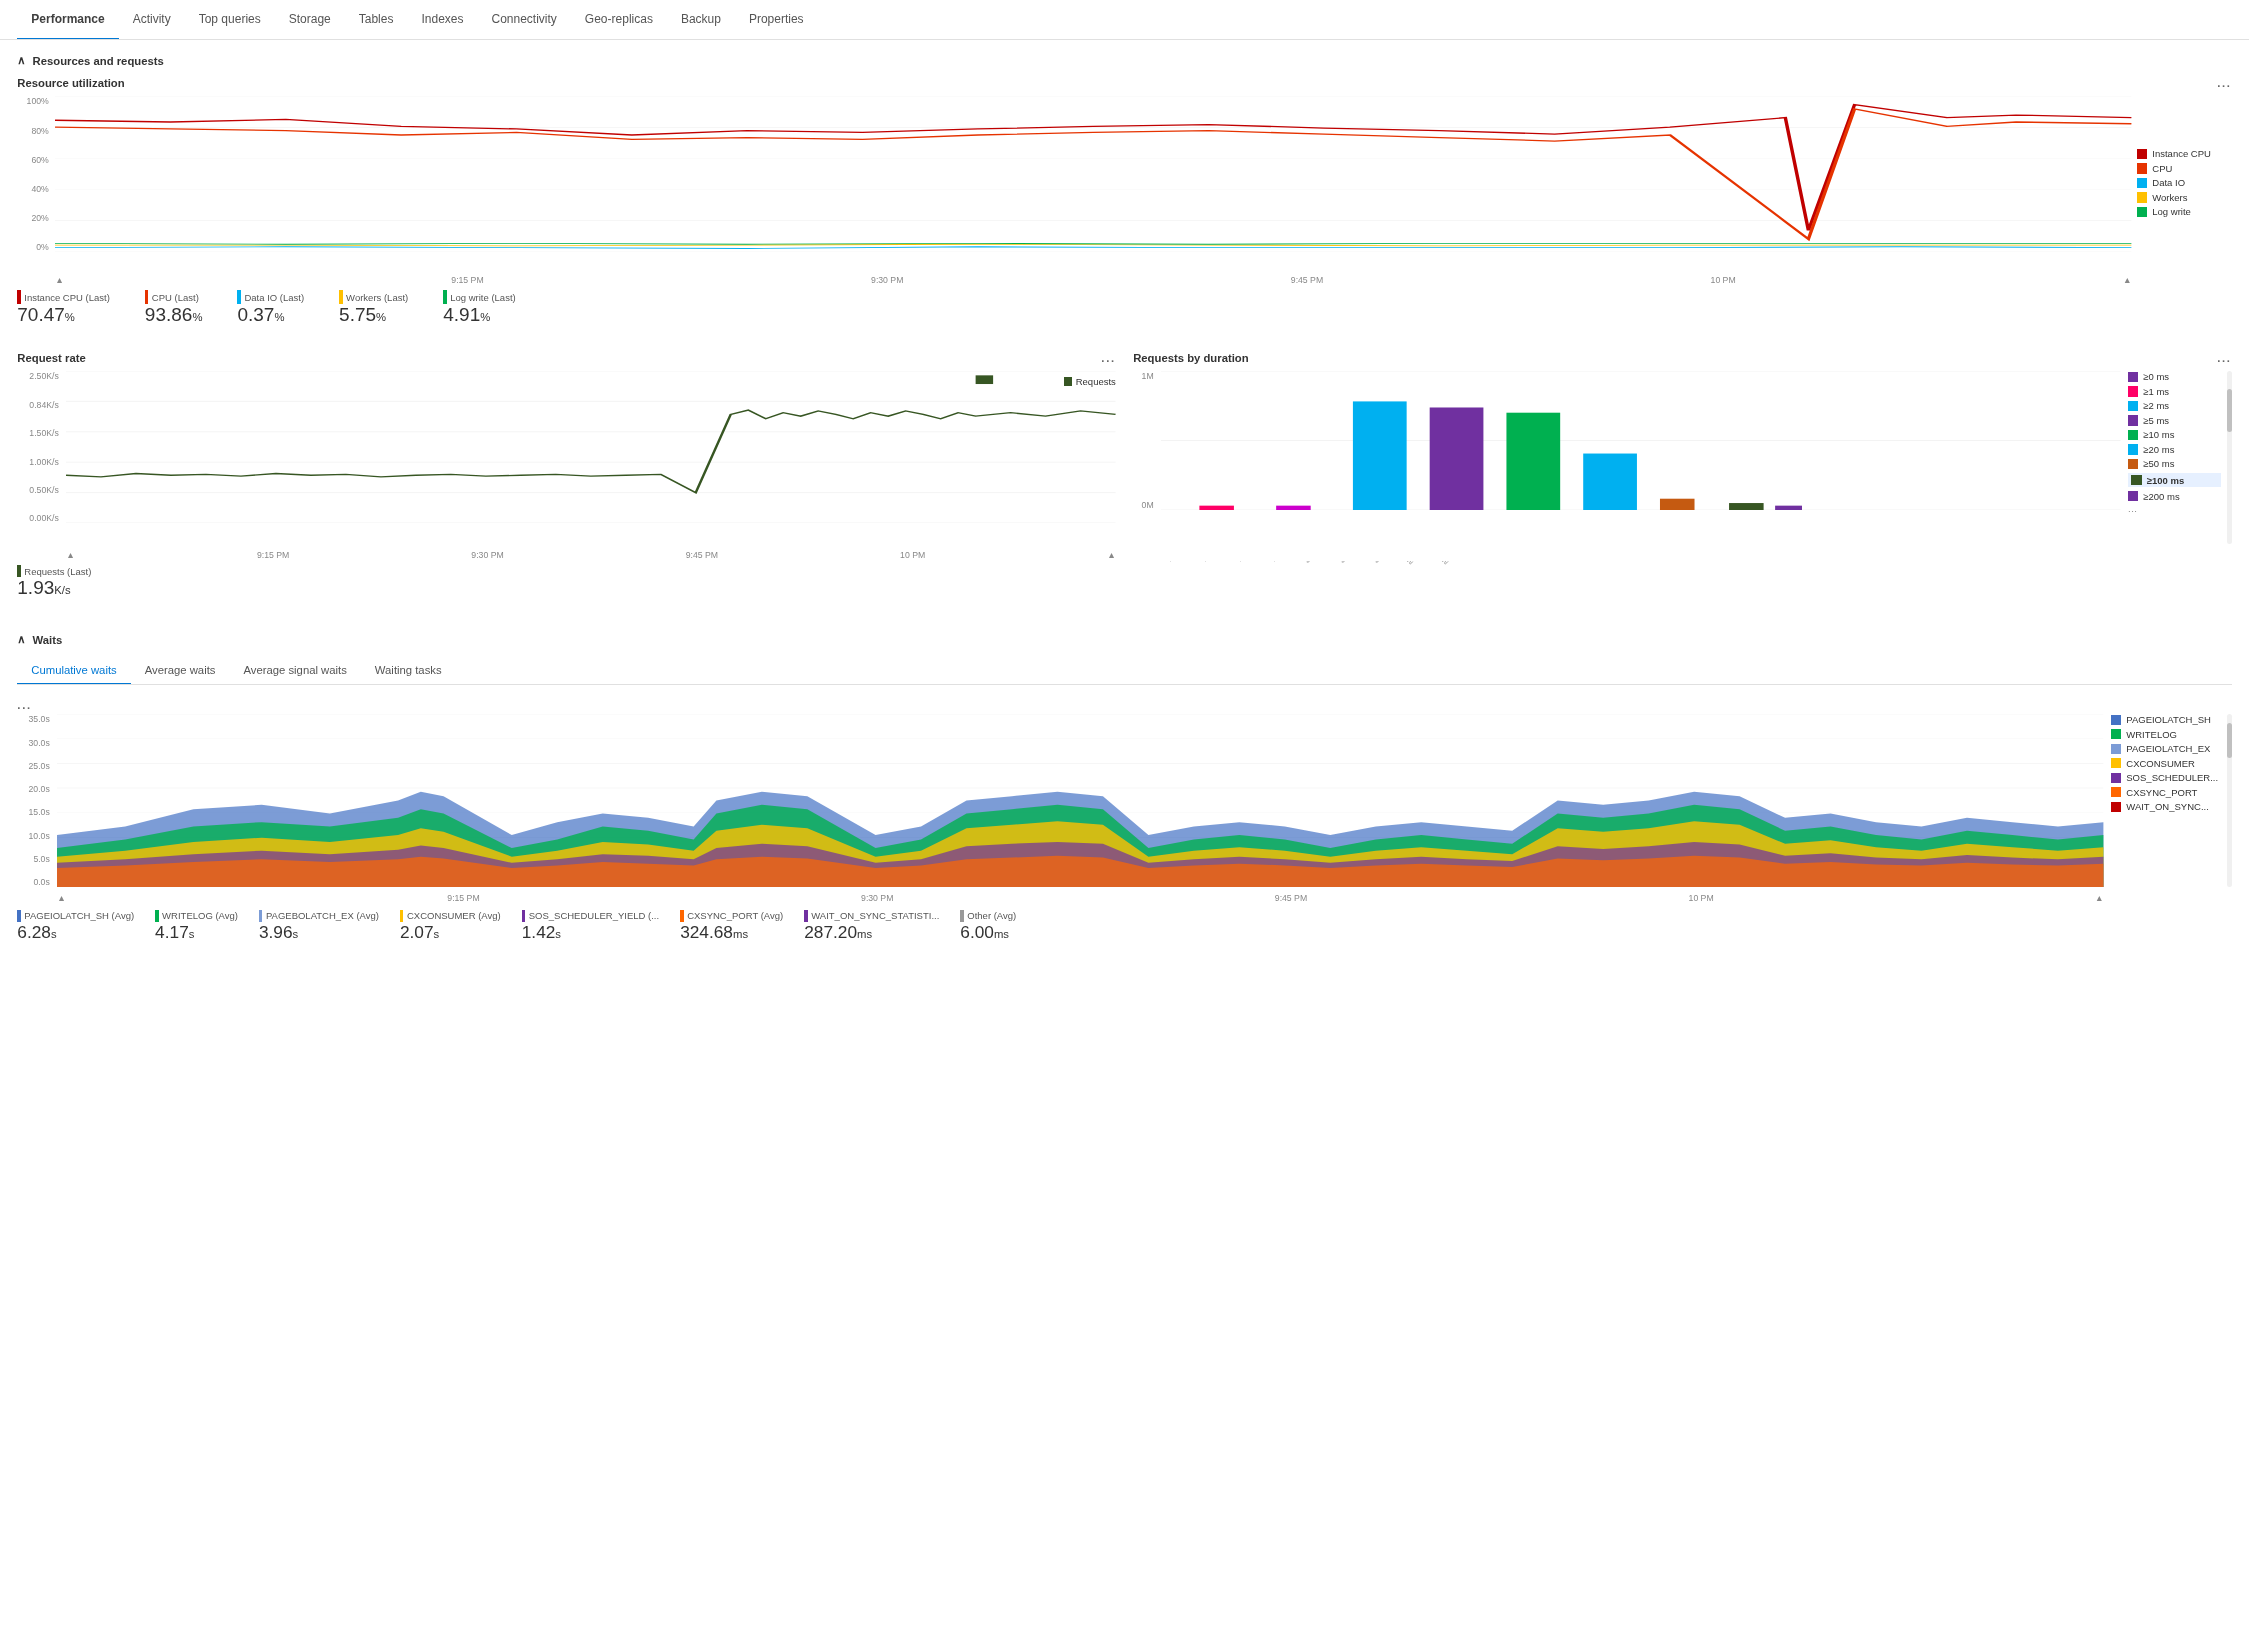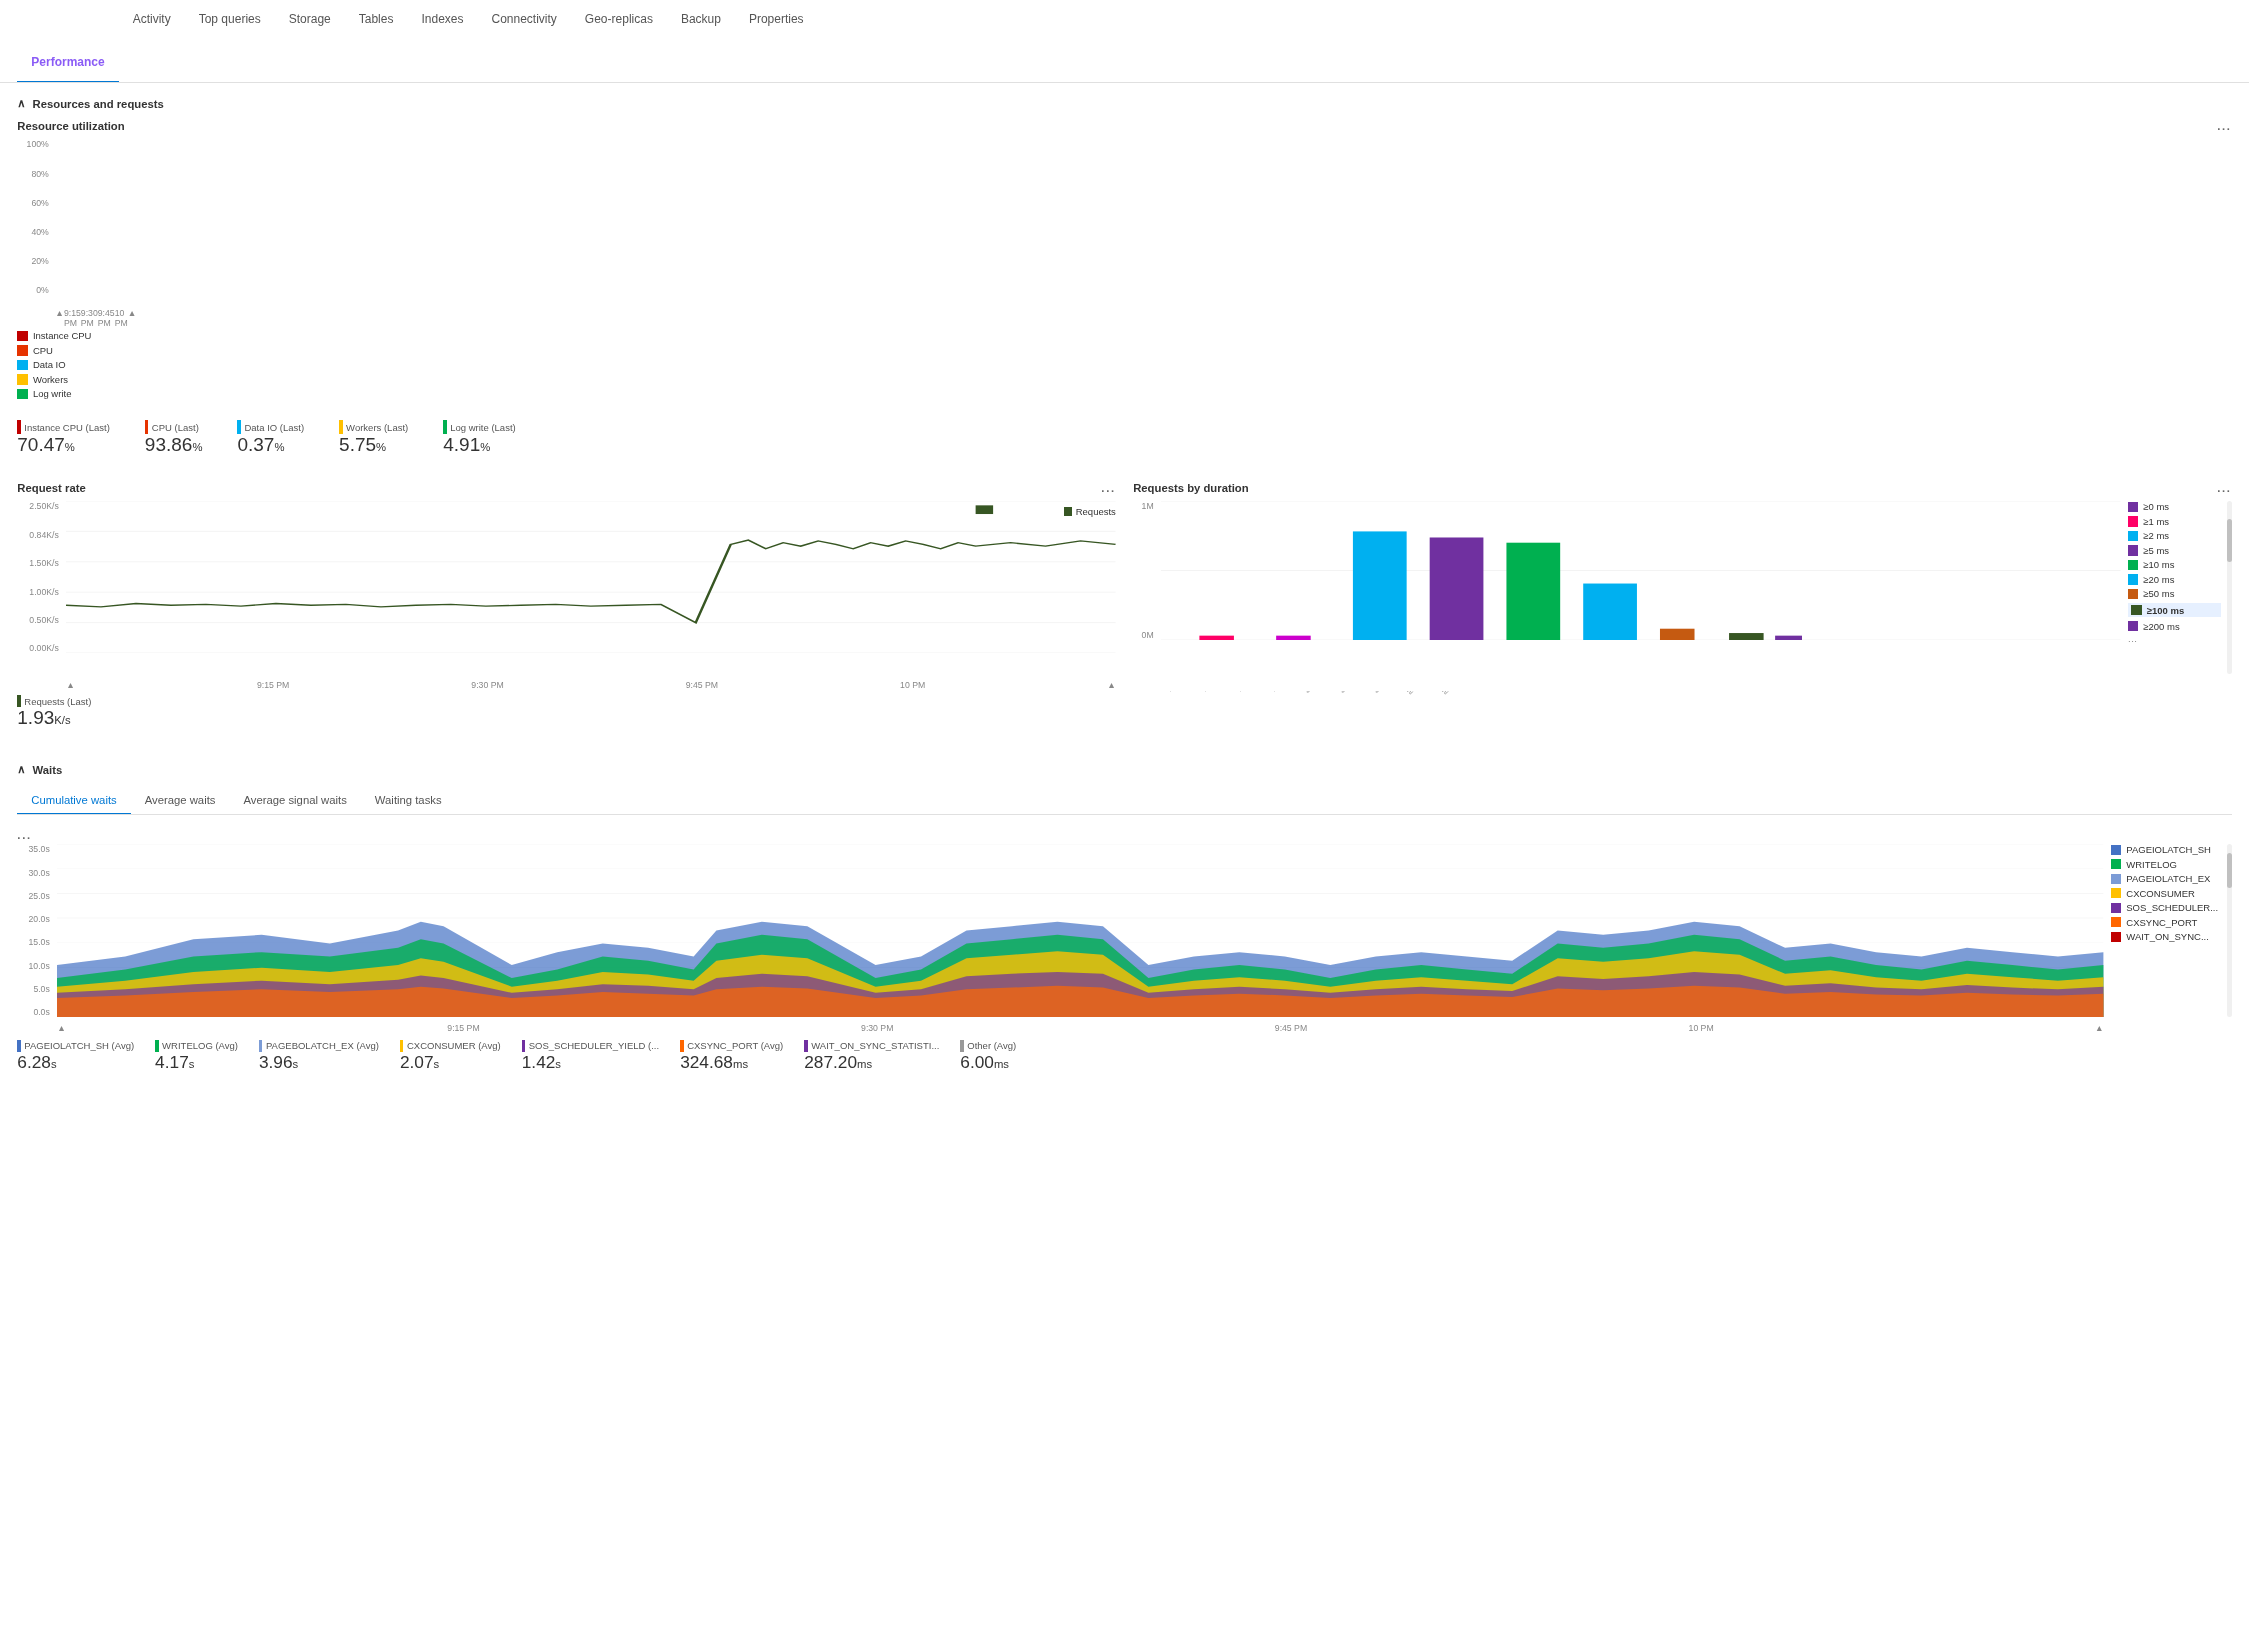--- a/index.html
+++ b/index.html
@@ -1,21 +1,21 @@
 <!DOCTYPE html>
 <html style="font-size:14px"><head>
   <meta charset="utf-8">
   <style>
     * { box-sizing: border-box; margin: 0; padding: 0; }
     body { font-family: 'Segoe UI', Arial, sans-serif; font-size: 11.3px; background: #fff; color: #333; overflow-x: hidden; }
     
     
     .nav-tabs { display: flex; border-bottom: 0.9px solid #e0e0e0; padding: 0 17.3px; background: #fff; }
     .nav-tab { padding: 12px 14px; cursor: pointer; font-size: 12px; color: #555; border-bottom: 1.7px solid transparent; white-space: nowrap; }
-    .nav-tab.active { color: #8b5cf6; border-bottom: 1.7px solid #0078d4; font-weight: 600; margin-top: 43px; }
+    .nav-tab.active { color: #404040; border-bottom: 1.7px solid #0078d4; font-weight: 600; }
     
     
     .content { padding: 14px 17.3px; max-width: 100%; overflow-y: auto; }
     
     
     .section-header { display: flex; align-items: center; gap: 7px; font-size: 11.3px; font-weight: 600; color: #333; margin-bottom: 10.4px; cursor: pointer; }
     
     
     .select-metrics-label { font-size: 10.4px; color: #555; margin-bottom: 5.2px; }
     .dropdown-btn { display: flex; align-items: center; gap: 7px; border: 0.9px solid #ccc; padding: 4.3px 8.7px; border-radius: 1.7px; cursor: pointer; font-size: 11.3px; min-width: 104px; background: #fff; }
@@ -54,21 +54,21 @@
     .bottom-metrics { display: flex; gap: 0; margin-top: 8.7px; flex-wrap: wrap; }
     .bottom-metric { display: flex; flex-direction: column; margin-right: 26px; margin-bottom: 7px; }
     .bottom-metric-label { font-size: 9.5px; color: #555; display: flex; align-items: center; gap: 3.5px; }
     .bottom-metric-value { font-size: 17.3px; font-weight: 300; }
     .bottom-metric-color { width: 3.5px; height: 12px; display: inline-block; }
     
     
     svg { display: block; }
     
     
-    .chart-with-legend { display: flex; gap: 18px; align-items: flex-start; flex-direction: column; }
+    .chart-with-legend { display: flex; gap: 5px; align-items: center; }
     .chart-area { flex: 1; min-width: 0; }
     .legend-area { width: 95px; flex-shrink: 0; font-size: 9.5px; }
     
     .chart-wrapper { position: relative; }
   </style>
 </head>
 <body>
 
 <div>
   <div class="nav-tabs">

